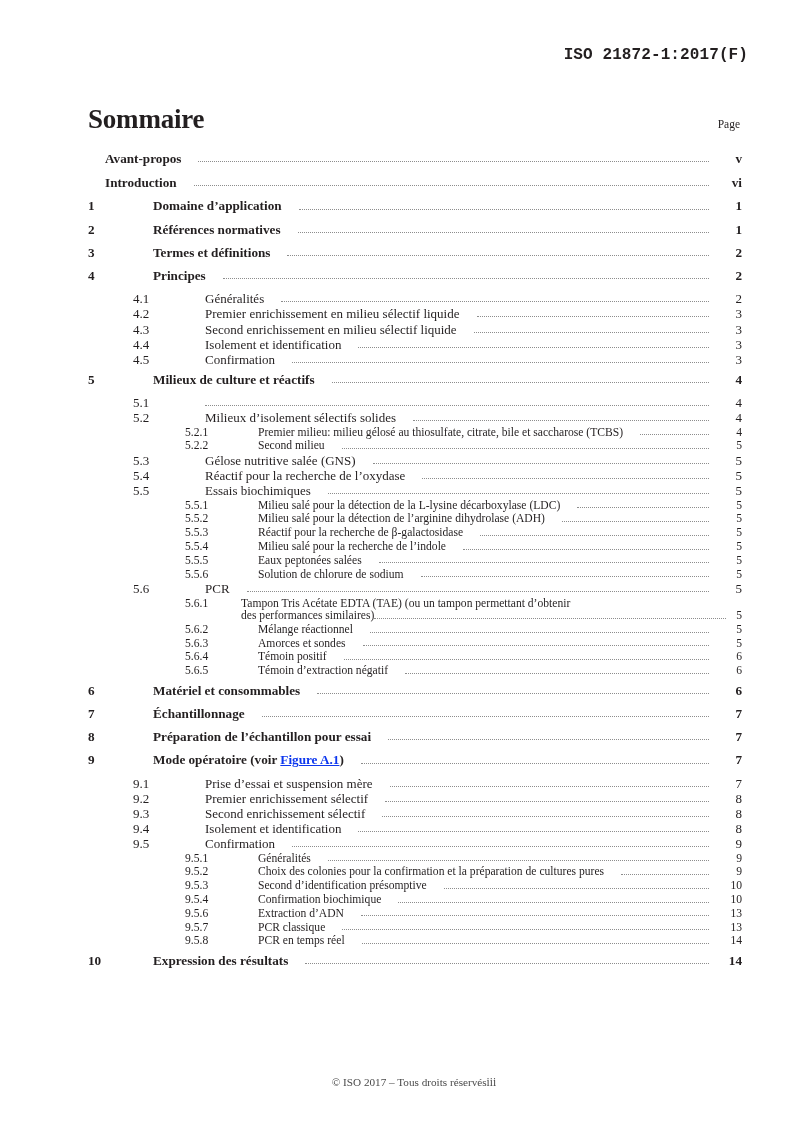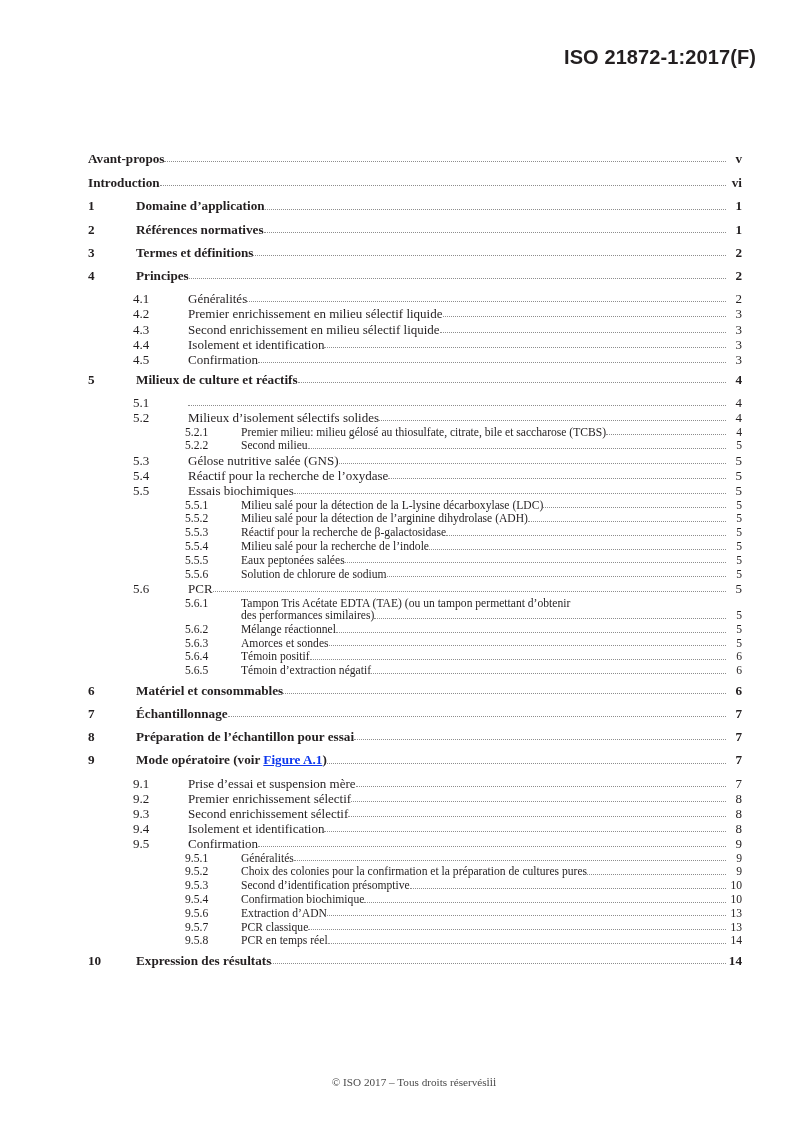--- a/index.html
+++ b/index.html
@@ -20,27 +20,27 @@
     position: absolute;
     left: 0; top: 0;
     width: 793px;
     height: 1122px;
     background: #fff;
   }
 
   
   .doc-header {
     position: absolute;
-    left: 104px;
+    left: 96px;
     top: 46px;
     width: 652px;
     text-align: right;
-    font-family: Liberation Sans, sans-serif;
+    font-family: Liberation Mono, monospace;
     font-weight: bold;
-    font-size: 20px;
+    font-size: 16px;
     letter-spacing: 0.1px;
     color: #231f20;
   }
 
   
   .title-row {
     position: absolute;
     left: 88px;
     top: 104px;
     width: 652px;
@@ -67,20 +67,21 @@
     left: 88px;
     top: 152px;
     width: 654px;
   }
 
   .toc-row {
     display: flex;
     align-items: flex-end;
     width: 100%;
     line-height: 1.0;
+    gap: 17px;
   }
 
   
   .num {
     flex: 0 0 auto;
     white-space: nowrap;
   }
   .label {
     flex: 0 0 auto;
     white-space: nowrap;
@@ -192,20 +193,24 @@
     color: #4a4a4a;
   }
 </style>
 </head>
 <body>
 
 <div class="page">
 
   <div class="doc-header">ISO 21872-1:2017(F)</div>
 
+  <div class="title-row">
+    <div class="sommaire-title">Sommaire</div>
+    <div class="page-word">Page</div>
+  </div>
 
   <div class="toc" id="toc">
       <div class="toc-row lvl-front">
         <span class="num"></span>
         <span class="label">Avant-propos</span>
         <span class="leader"></span>
         <span class="pg">v</span>
       </div>
       <div class="toc-row lvl-front">
         <span class="num"></span>

